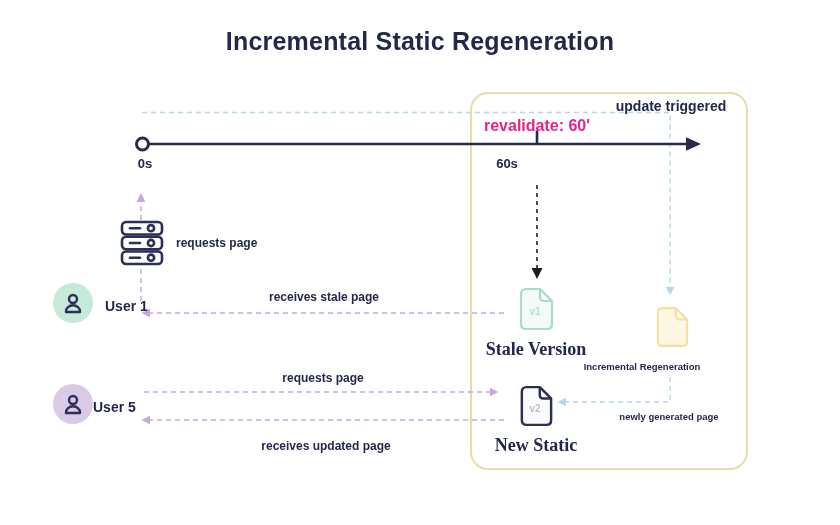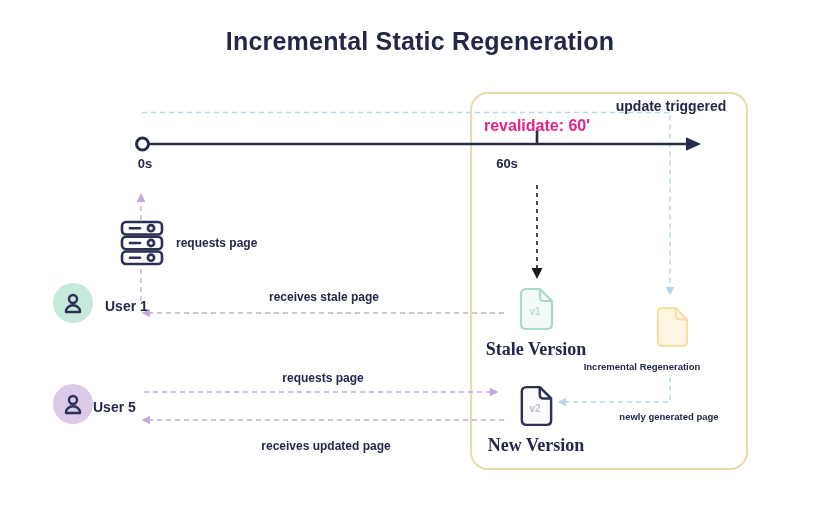--- a/index.html
+++ b/index.html
@@ -152,15 +152,15 @@
   <div class="lbl ctr micro" style="left:642px;top:361px;">Incremental Regeneration</div>
   <div class="lbl ctr micro" style="left:669px;top:411px;">newly generated page</div>
 
   <div class="icon-wrap" style="left:519px;top:385px;">
     <svg width="34" height="42" viewBox="0 0 36 44">
       <path d="M8 2 H22 L34 14 V37 Q34 42 29 42 H8 Q3 42 3 37 V7 Q3 2 8 2 Z" fill="#fbfbfd" stroke="#2b3054" stroke-width="2.6" stroke-linejoin="round"></path>
       <path d="M22 2 V10 Q22 14 26 14 H34" fill="none" stroke="#2b3054" stroke-width="2.6"></path>
     </svg>
   </div>
   <div class="doc-ver v2-color" style="left:535px;top:403px;">v2</div>
-  <div class="lbl ctr ver-label" style="left:536px;top:435px;">New Version</div>
+  <div class="lbl ctr ver-label" style="left:536px;top:435px;">New Static</div>
 
 </div>
 
 </body></html>

